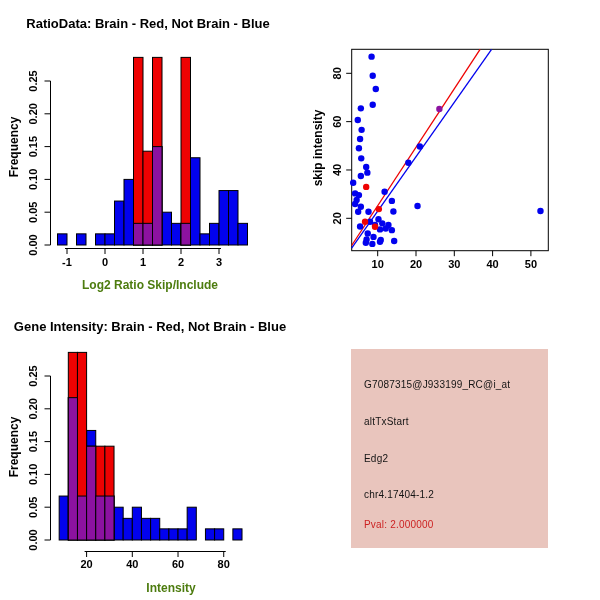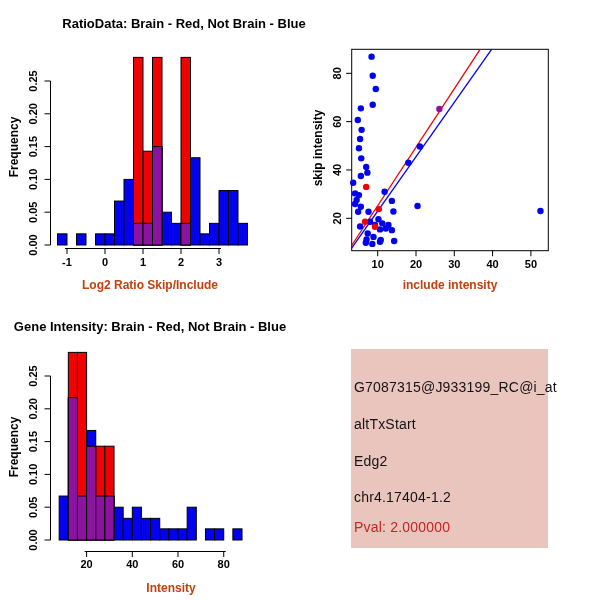--- a/index.html
+++ b/index.html
@@ -1,24 +1,24 @@
 <!DOCTYPE html>
 <html><head>
 <meta charset="utf-8">
 <style>
   html,body{margin:0;padding:0;background:#ffffff;}
   #root{position:relative;width:600px;height:600px;background:#ffffff;overflow:hidden;
         font-family:"Liberation Sans",sans-serif;}
   #plot-svg{position:absolute;left:0;top:0;}
   .ptitle{position:absolute;font-weight:bold;font-size:13px;color:#000;text-align:center;white-space:nowrap;}
-  .axlabel-x{position:absolute;font-weight:bold;font-size:12px;color:#c2410c;text-align:center;white-space:nowrap;}
+  .axlabel-x{position:absolute;font-weight:bold;font-size:12px;color:#4d7c0f;text-align:center;white-space:nowrap;}
   .axlabel-y{position:absolute;font-weight:bold;font-size:12px;color:#000;white-space:nowrap;
              transform:translate(-50%,-50%) rotate(-90deg);}
   .infobox{position:absolute;left:351px;top:349px;width:197px;height:199px;}
-  .infoline{position:absolute;left:3px;font-size:14px;color:#141414;white-space:nowrap;letter-spacing:0.2px;}
+  .infoline{position:absolute;left:13px;font-size:10px;color:#141414;white-space:nowrap;letter-spacing:0.2px;}
   svg text{font-family:"Liberation Sans",sans-serif;font-size:11px;font-weight:bold;fill:#000;}
 </style>
 </head>
 <body>
 
 <div id="root">
 
   <svg id="plot-svg" width="600" height="600">
       <line x1="50.5" y1="245" x2="50.5" y2="81" stroke="#000" stroke-width="1"></line>
       <line x1="44.5" y1="245" x2="50.5" y2="245" stroke="#000" stroke-width="1"></line>
@@ -186,25 +186,24 @@
       <rect x="86.6" y="446.192" width="9.141999999999996" height="93.80799999999999" fill="#EE0202" stroke="#000" stroke-width="1"></rect>
       <rect x="95.74199999999999" y="446.192" width="9.141999999999996" height="93.80799999999999" fill="#EE0202" stroke="#000" stroke-width="1"></rect>
       <rect x="104.88399999999999" y="446.192" width="9.14200000000001" height="93.80799999999999" fill="#EE0202" stroke="#000" stroke-width="1"></rect>
       <rect x="68.316" y="397.648" width="9.141999999999996" height="142.35199999999998" fill="#8C12A0" stroke="#000" stroke-width="1"></rect>
       <rect x="77.458" y="496.048" width="9.141999999999996" height="43.952" fill="#8C12A0" stroke="#000" stroke-width="1"></rect>
       <rect x="86.6" y="446.192" width="9.141999999999996" height="93.80799999999999" fill="#8C12A0" stroke="#000" stroke-width="1"></rect>
       <rect x="95.74199999999999" y="496.048" width="9.141999999999996" height="43.952" fill="#8C12A0" stroke="#000" stroke-width="1"></rect>
       <rect x="104.88399999999999" y="496.048" width="9.14200000000001" height="43.952" fill="#8C12A0" stroke="#000" stroke-width="1"></rect>
     </svg>
 
-  <div class="ptitle" style="left:0px;top:16px;width:296px;padding-left:36px;">RatioData: Brain - Red, Not Brain - Blue</div>
+  <div class="ptitle" style="left:0px;top:16px;width:296px;">RatioData: Brain - Red, Not Brain - Blue</div>
   <div class="axlabel-x" style="left:0px;top:278px;width:300px;">Log2 Ratio Skip/Include</div>
   <div class="axlabel-y" style="left:14px;top:147px;">Frequency</div>
 
-  <div class="axlabel-x" style="left:300px;top:278px;width:300px;">include intensity</div>
   <div class="axlabel-y" style="left:318px;top:148px;">skip intensity</div>
 
   <div class="ptitle" style="left:0px;top:319px;width:300px;">Gene Intensity: Brain - Red, Not Brain - Blue</div>
   <div class="axlabel-x" style="left:0px;top:581px;width:300px;margin-left:21px;">Intensity</div>
   <div class="axlabel-y" style="left:14px;top:447px;">Frequency</div>
 
   <div class="infobox" id="info-box" style="background: rgb(233, 197, 189);">
     <div class="infoline" style="top:30px;">G7087315@J933199_RC@i_at</div>
     <div class="infoline" style="top:67px;">altTxStart</div>
     <div class="infoline" style="top:104px;">Edg2</div>

